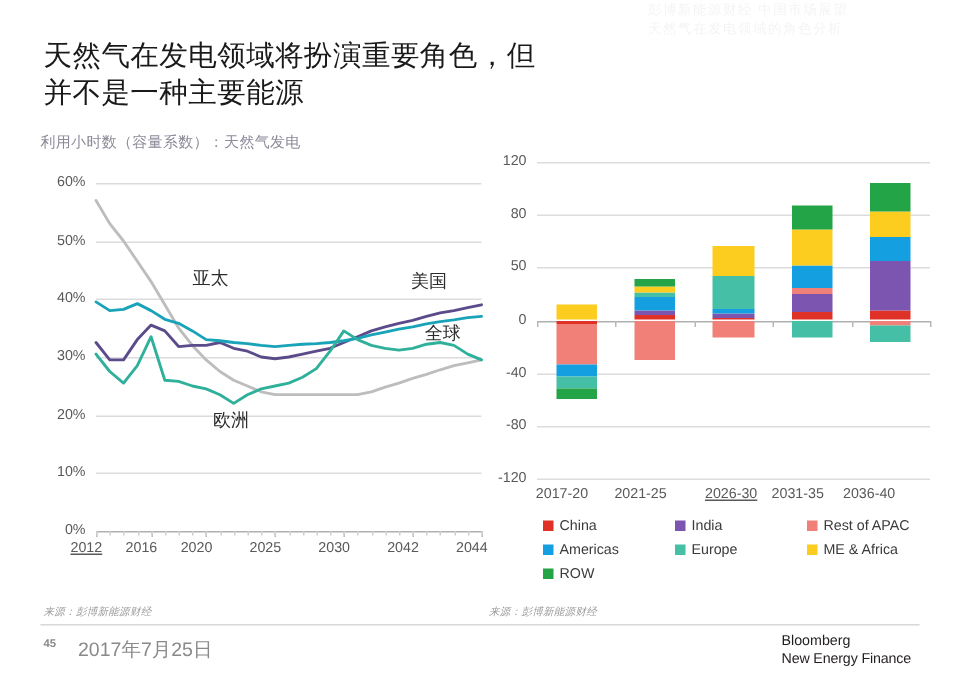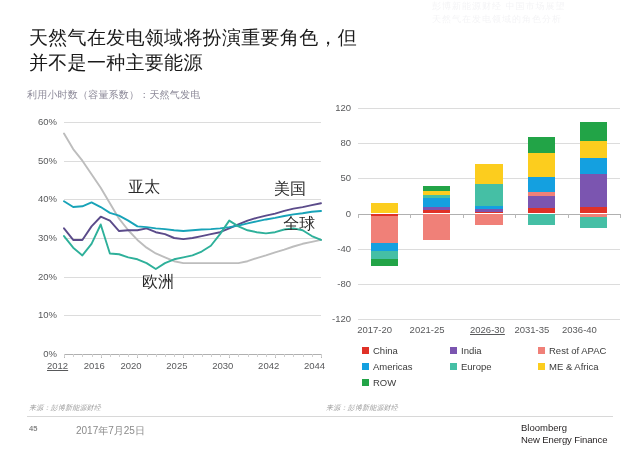--- a/index.html
+++ b/index.html
@@ -42,21 +42,21 @@
     position:absolute; font-size:9.5px; color:#58595b; white-space:nowrap;
   }
   .ytick { text-align:right; }
   .xtick { }
 
   .gridline { position:absolute; height:1px; background:#dcdcdc; }
   .tickmark { position:absolute; width:1px; background:#b7b7b7; }
 
   
   .series-label {
-    position:absolute; font-size:16px; color:#2b2b2b; white-space:nowrap;
+    position:absolute; font-size:12px; color:#2b2b2b; white-space:nowrap;
   }
 
   
   .bar { position:absolute; }
   .seg { position:absolute; left:0; width:100%; }
 
   
   .legend { position:absolute; left:362px; top:345px; width:270px;
             display:flex; flex-wrap:wrap; }
   .legend-item { width:88px; display:flex; align-items:center;
@@ -68,21 +68,21 @@
             color:#9b9b9b; letter-spacing:.2px; white-space:nowrap; }
   .source-left  { left:29px;  top:403px; }
   .source-right { left:326px; top:403px; }
 
   .footer-rule { position:absolute; left:27px; top:416px; width:586px;
                  height:1px; background:#d8d8d8; }
 
   .page-num { position:absolute; left:29px; top:424px;
               font-size:7.5px; color:#8a8a8a; font-weight:bold; }
   .footer-date { position:absolute; left:52px; top:424px;
-                 font-size:10px; color:#8a8a8a;margin-left:24px; }
+                 font-size:13px; color:#8a8a8a; }
 
   .brand { position:absolute; left:521px; top:422px;
            font-size:9.5px; line-height:11.5px; color:#231f20; }
   .brand-line2 { letter-spacing:-.1px; }
 </style>
 </head>
 <body>
 
 <div class="watermark">
   <div>彭博新能源财经 中国市场展望</div>

